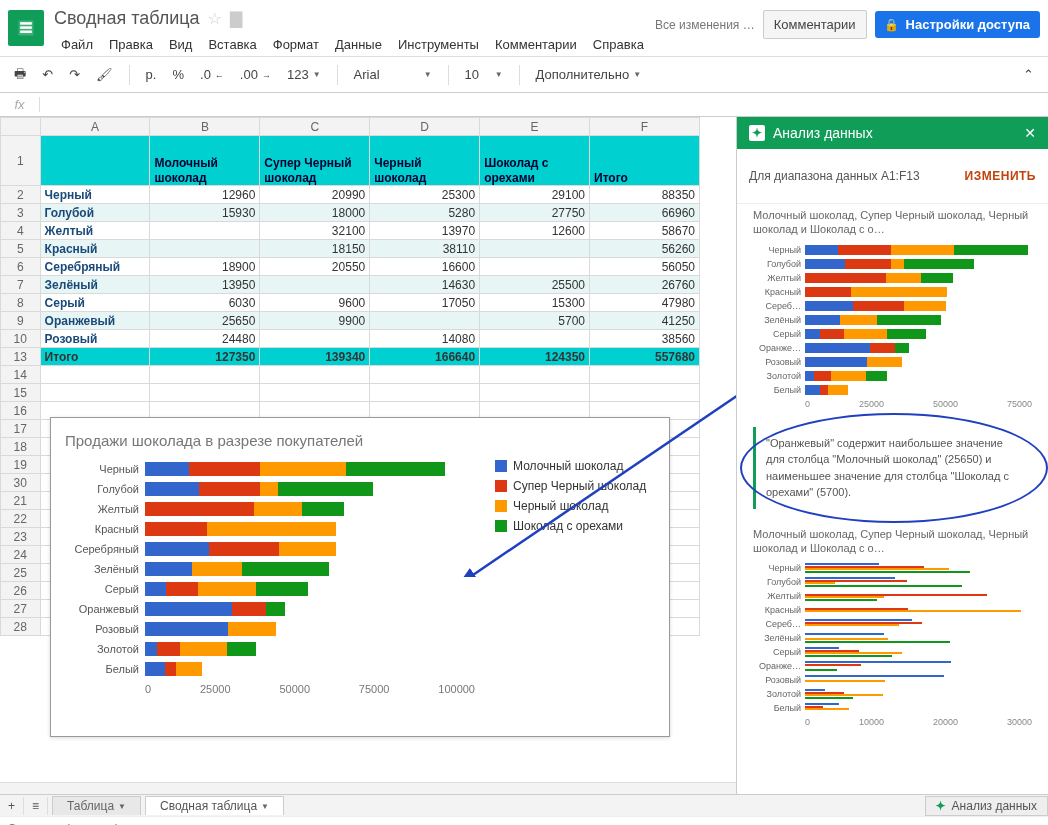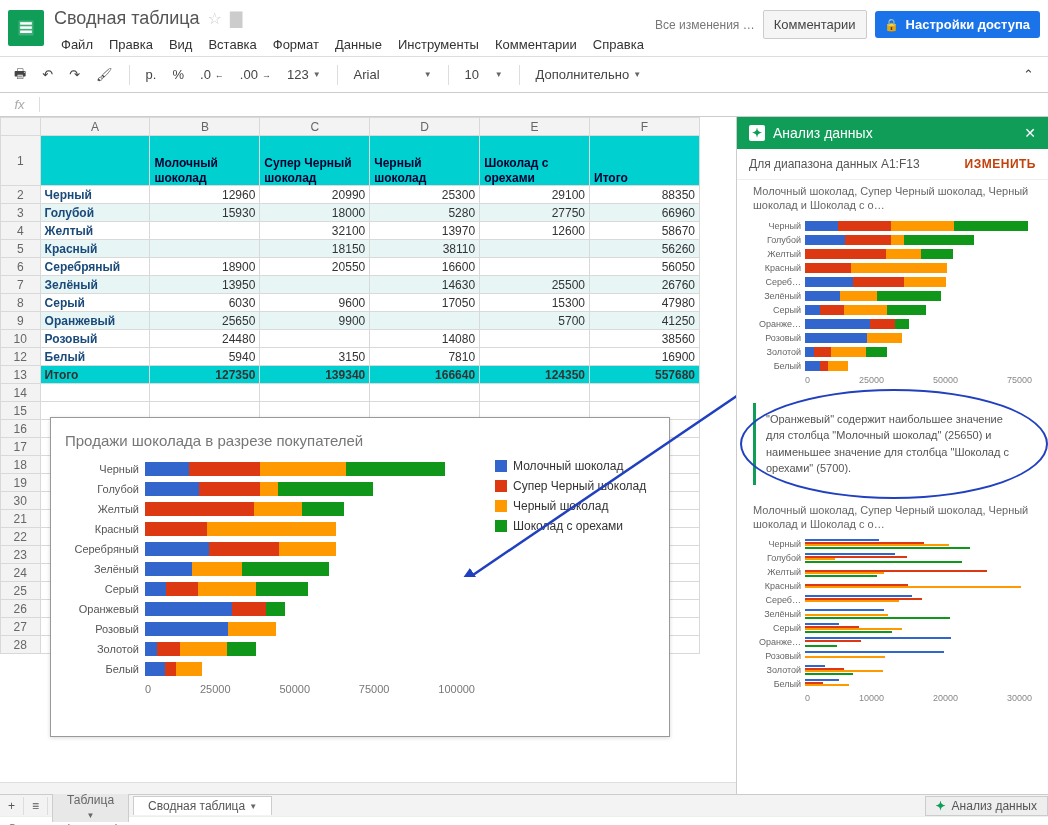--- a/index.html
+++ b/index.html
@@ -57,39 +57,39 @@
   .legend-item { display:flex; align-items:center; gap:6px; margin-bottom:6px;}
   .legend-swatch { width:12px; height:12px;}
   .bar-row { display:flex; align-items:center; height:20px;}
   .bar-label { width:80px; text-align:right; font-size:11px; color:#555; padding-right:6px;}
   .bar-track { flex:1; display:flex; height:14px;}
   .bar-seg { height:100%;}
   .chart-axis { display:flex; margin-left:80px; font-size:11px; color:#777; justify-content:space-between; margin-top:4px; padding-right:10px;}
   
   .explore-header { background:#0f9d58; color:#fff; display:flex; align-items:center; padding:8px 12px; font-size:14px; justify-content:space-between;}
   .explore-header .left { display:flex; align-items:center; gap:8px;}
-  .explore-sub { display:flex; align-items:center; justify-content:space-between; padding:8px 12px; font-size:12px; color:#555; border-bottom:1px solid #eee;}
+  .explore-sub { display:flex; align-items:center; justify-content:space-between; padding:20px 12px; font-size:12px; color:#555; border-bottom:1px solid #eee;}
   .explore-sub .edit { color:#c2410c; font-weight:bold; letter-spacing:0.5px;}
   .explore-scroll { overflow-y:auto; flex:1; padding:0 4px;}
   .section-label { font-size:12px; color:#888; letter-spacing:1px; padding:10px 12px 6px;}
   .mini-chart { padding:4px 12px 12px;}
   .mini-title { font-size:11px; color:#666; line-height:1.3; margin-bottom:6px;}
   .mini-bar-row { display:flex; align-items:center; height:14px;}
   .mini-bar-label { width:52px; text-align:right; font-size:9px; color:#666; padding-right:4px; white-space:nowrap; overflow:hidden; text-overflow:ellipsis;}
   .mini-bar-track { flex:1; display:flex; height:10px;}
   .mini-axis { display:flex; margin-left:52px; font-size:9px; color:#888; justify-content:space-between; margin-top:2px;}
   .insight { position:relative; border-left:3px solid #0f9d58; background:#fff; margin:6px 12px 14px; padding:8px 10px; font-size:11px; color:#555; line-height:1.5;}
   .insight-ring { position:absolute; left:-16px; top:-14px; right:-16px; bottom:-14px; border:2px solid #2040c0; border-radius:50%; pointer-events:none;}
   
   svg.annot-arrow { position:absolute; left:460px; top:160px; width:300px; height:300px; pointer-events:none; z-index:5;}
   
   .sheet-tabs { height:22px; border-top:1px solid #ccc; display:flex; align-items:center; font-size:12px; color:#555; background:#f3f3f3;}
   .sheet-tabs .tabbtn { padding:2px 8px; border-right:1px solid #ddd; cursor:pointer;}
   .sheet-tabs .tab { padding:2px 14px; border:1px solid #ccc; border-bottom:none; background:#fff; margin-left:4px; display:flex; align-items:center; gap:4px;}
-  .sheet-tabs .tab.inactive { background:#e8e8e8; color:#666;flex-direction:column;}
+  .sheet-tabs .tab.inactive { background:#e8e8e8; color:#666;}
   .explore-launcher { margin-left:auto; display:flex; align-items:center; gap:6px; background:#eee; border:1px solid #ccc; padding:2px 10px; color:#555;}
   .status-bar{ height:22px; display:flex; align-items:center; font-size:11px; color:#666; padding:0 8px; border-top:1px solid #eee;}
   
   .hscroll { height:12px; background:#f3f3f3; border-top:1px solid #ddd;}
   
   .mini-line-row { display:flex; align-items:center; height:14px; position:relative;}
   .mini-line-track { flex:1; position:relative; height:10px;}
   .line-marker{ position:absolute; height:2px; left:0;}
 </style>
 </head>
@@ -273,29 +273,20 @@
             </tr>
             <tr class="data-row">
               <th class="rowhdr">10</th>
               <td class="label">Розовый</td>
               <td>24480</td>
               <td></td>
               <td>14080</td>
               <td></td>
               <td>38560</td>
             </tr>
-            <tr class="data-row">
-              <th class="rowhdr">12</th>
-              <td class="label">Белый</td>
-              <td>5940</td>
-              <td>3150</td>
-              <td>7810</td>
-              <td></td>
-              <td>16900</td>
-            </tr>
             <tr class="total-row">
               <th class="rowhdr">13</th>
               <td class="label">Итого</td>
               <td>127350</td>
               <td>139340</td>
               <td>166640</td>
               <td>124350</td>
               <td>557680</td>
             </tr>
             <tr>

